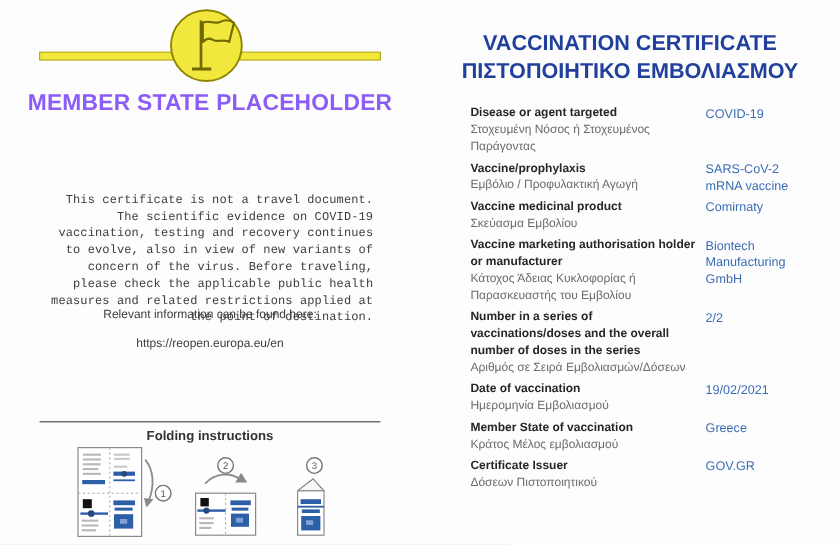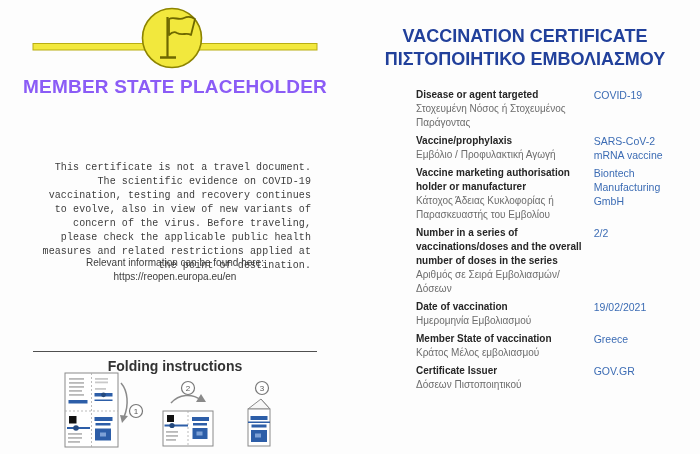--- a/index.html
+++ b/index.html
@@ -17,42 +17,42 @@
   }
   .notice{
     position:absolute;left:39px;top:161px;width:272px;text-align:right;
     font-size:10px;line-height:14px;color:#3d3d3d;letter-spacing:.1px;font-family:Liberation Mono, monospace;
   }
   .info-heading{
     position:absolute;left:0;top:257px;width:350px;text-align:center;
     font-size:10px;color:#3d3d3d;
   }
   .info-url{
-    position:absolute;left:0;top:271px;width:350px;text-align:center;
+    position:absolute;left:0;top:281px;width:350px;text-align:center;
     font-size:10px;color:#3d3d3d;
   }
   .divider{
     position:absolute;left:33px;top:351px;width:284px;height:0;
     border-top:1.5px solid #4f4f4f;
   }
   .folding-heading{
     position:absolute;left:0;top:358px;width:350px;text-align:center;
-    font-size:14px;font-weight:bold;color:#333;
+    font-size:11px;font-weight:bold;color:#333;
   }
   .folding-svg{position:absolute;left:55px;top:371px;}
 
   
   .right-col{position:absolute;left:350px;top:0;width:350px;height:384px;}
   .right-title{
     position:absolute;left:0;top:25px;width:350px;text-align:center;
     font-size:18px;font-weight:bold;line-height:23px;color:#21409b;
   }
   .fields{position:absolute;left:0;top:88px;width:350px;}
   .field-row{display:flex;margin-bottom:4px;}
-  .field-labels{width:190px;margin-left:66px;font-size:10px;line-height:14px;}
+  .field-labels{width:190px;margin-left:42px;font-size:10px;line-height:14px;}
   .field-label-en{font-weight:bold;color:#262626;}
   .field-label-el{color:#6c6c6c;}
   .field-value{
     width:88px;margin-left:auto;margin-right:24px;
     font-size:10.5px;line-height:14px;color:#3c6cb4;
   }
 </style>
 </head>
 <body>
 
@@ -188,20 +188,27 @@
       </div>
 
       <div class="field-row">
         <div class="field-labels">
           <div class="field-label-en">Vaccine/prophylaxis</div>
           <div class="field-label-el">Εμβόλιο / Προφυλακτική Αγωγή</div>
         </div>
         <div class="field-value">SARS-CoV-2 mRNA vaccine</div>
       </div>
 
+      <div class="field-row">
+        <div class="field-labels">
+          <div class="field-label-en">Vaccine medicinal product</div>
+          <div class="field-label-el">Σκεύασμα Εμβολίου</div>
+        </div>
+        <div class="field-value">Comirnaty</div>
+      </div>
 
       <div class="field-row">
         <div class="field-labels">
           <div class="field-label-en">Vaccine marketing authorisation holder or manufacturer</div>
           <div class="field-label-el">Κάτοχος Άδειας Κυκλοφορίας ή Παρασκευαστής του Εμβολίου</div>
         </div>
         <div class="field-value">Biontech Manufacturing GmbH</div>
       </div>
 
       <div class="field-row">

